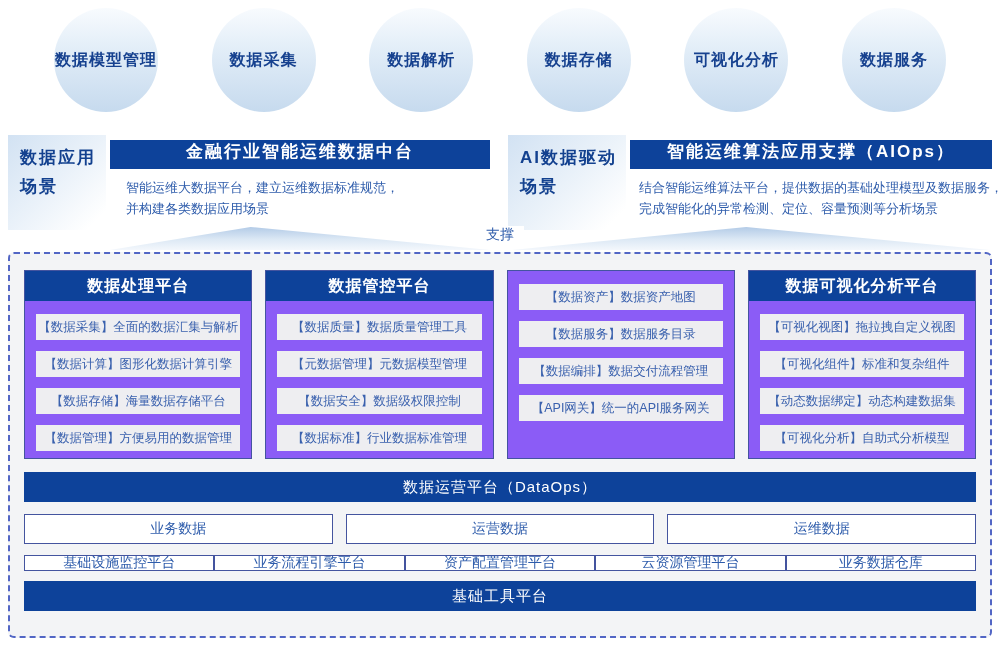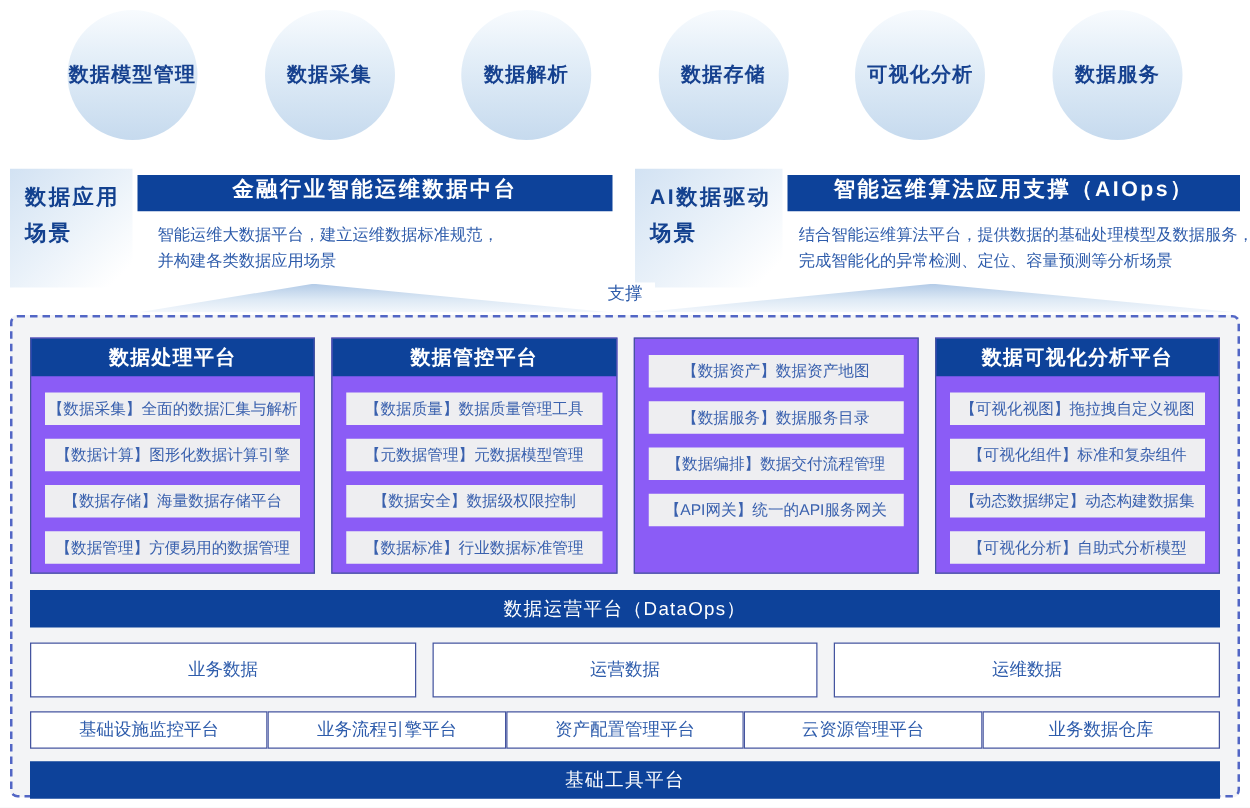--- a/index.html
+++ b/index.html
@@ -58,22 +58,22 @@
   .pcol-items { flex:1; padding:13px 11px 8px 11px; display:flex; flex-direction:column; gap:11px; }
   .pcol-item { height:26px; flex:0 0 26px; background:#eeeef1;
     display:flex; align-items:center; justify-content:center; }
   .pcol-item span { color:#3a61ae; font-size:12.5px; white-space:nowrap; }
 
   .band-bar { height:30px; background:#0d429a; display:flex; align-items:center; justify-content:center; }
   .band-bar span { color:#ffffff; font-size:15px; font-weight:normal; letter-spacing:1px; }
   .dataops-bar { margin-bottom:12px; }
   .tools-bar   { margin-bottom:0; }
 
-  .data-row  { display:flex; gap:13px; height:44px; margin-bottom:11px; }
-  .infra-row { display:flex; height:30px; margin-bottom:10px; }
+  .data-row  { display:flex; gap:13px; height:30px; margin-bottom:11px; }
+  .infra-row { display:flex; height:16px; margin-bottom:10px; }
   .outline-box { flex:1; background:#ffffff; border:1px solid #44549f;
     display:flex; align-items:center; justify-content:center; }
   .outline-box span { color:#2e5cab; font-size:14px; white-space:nowrap; }
 </style>
 </head>
 <body>
 
 <div class="stage">
 
   <div class="circles-row">

